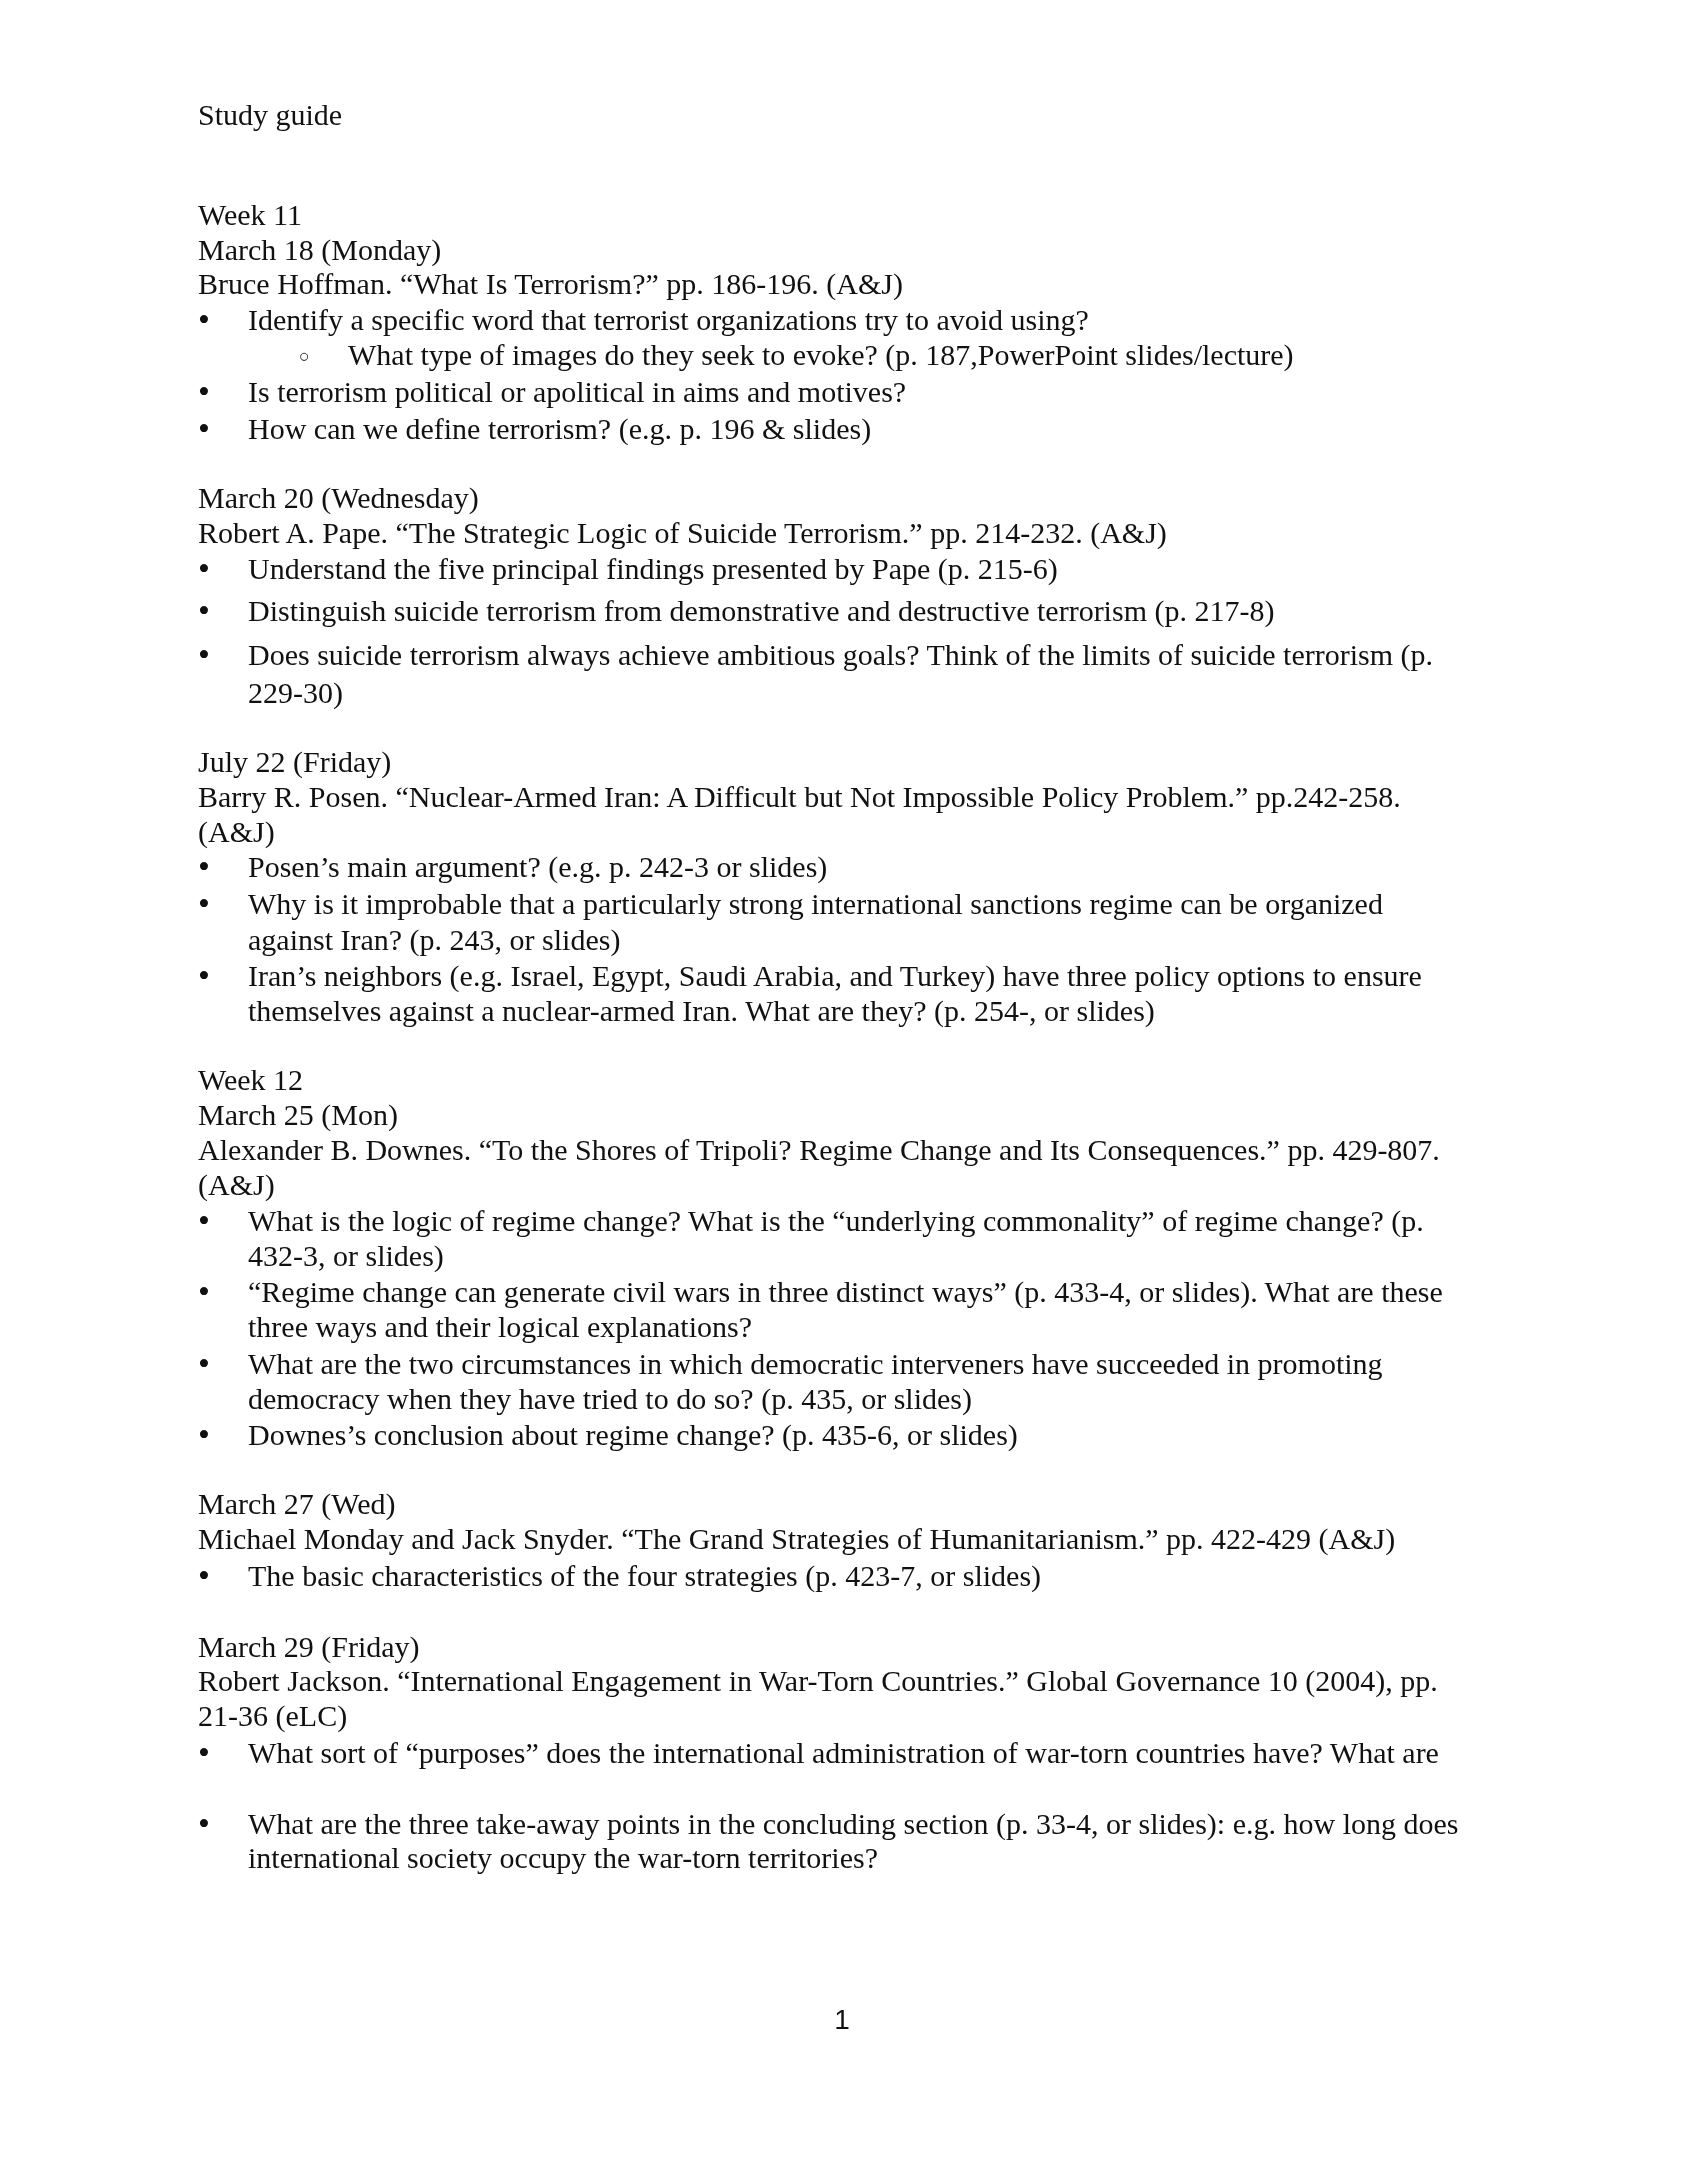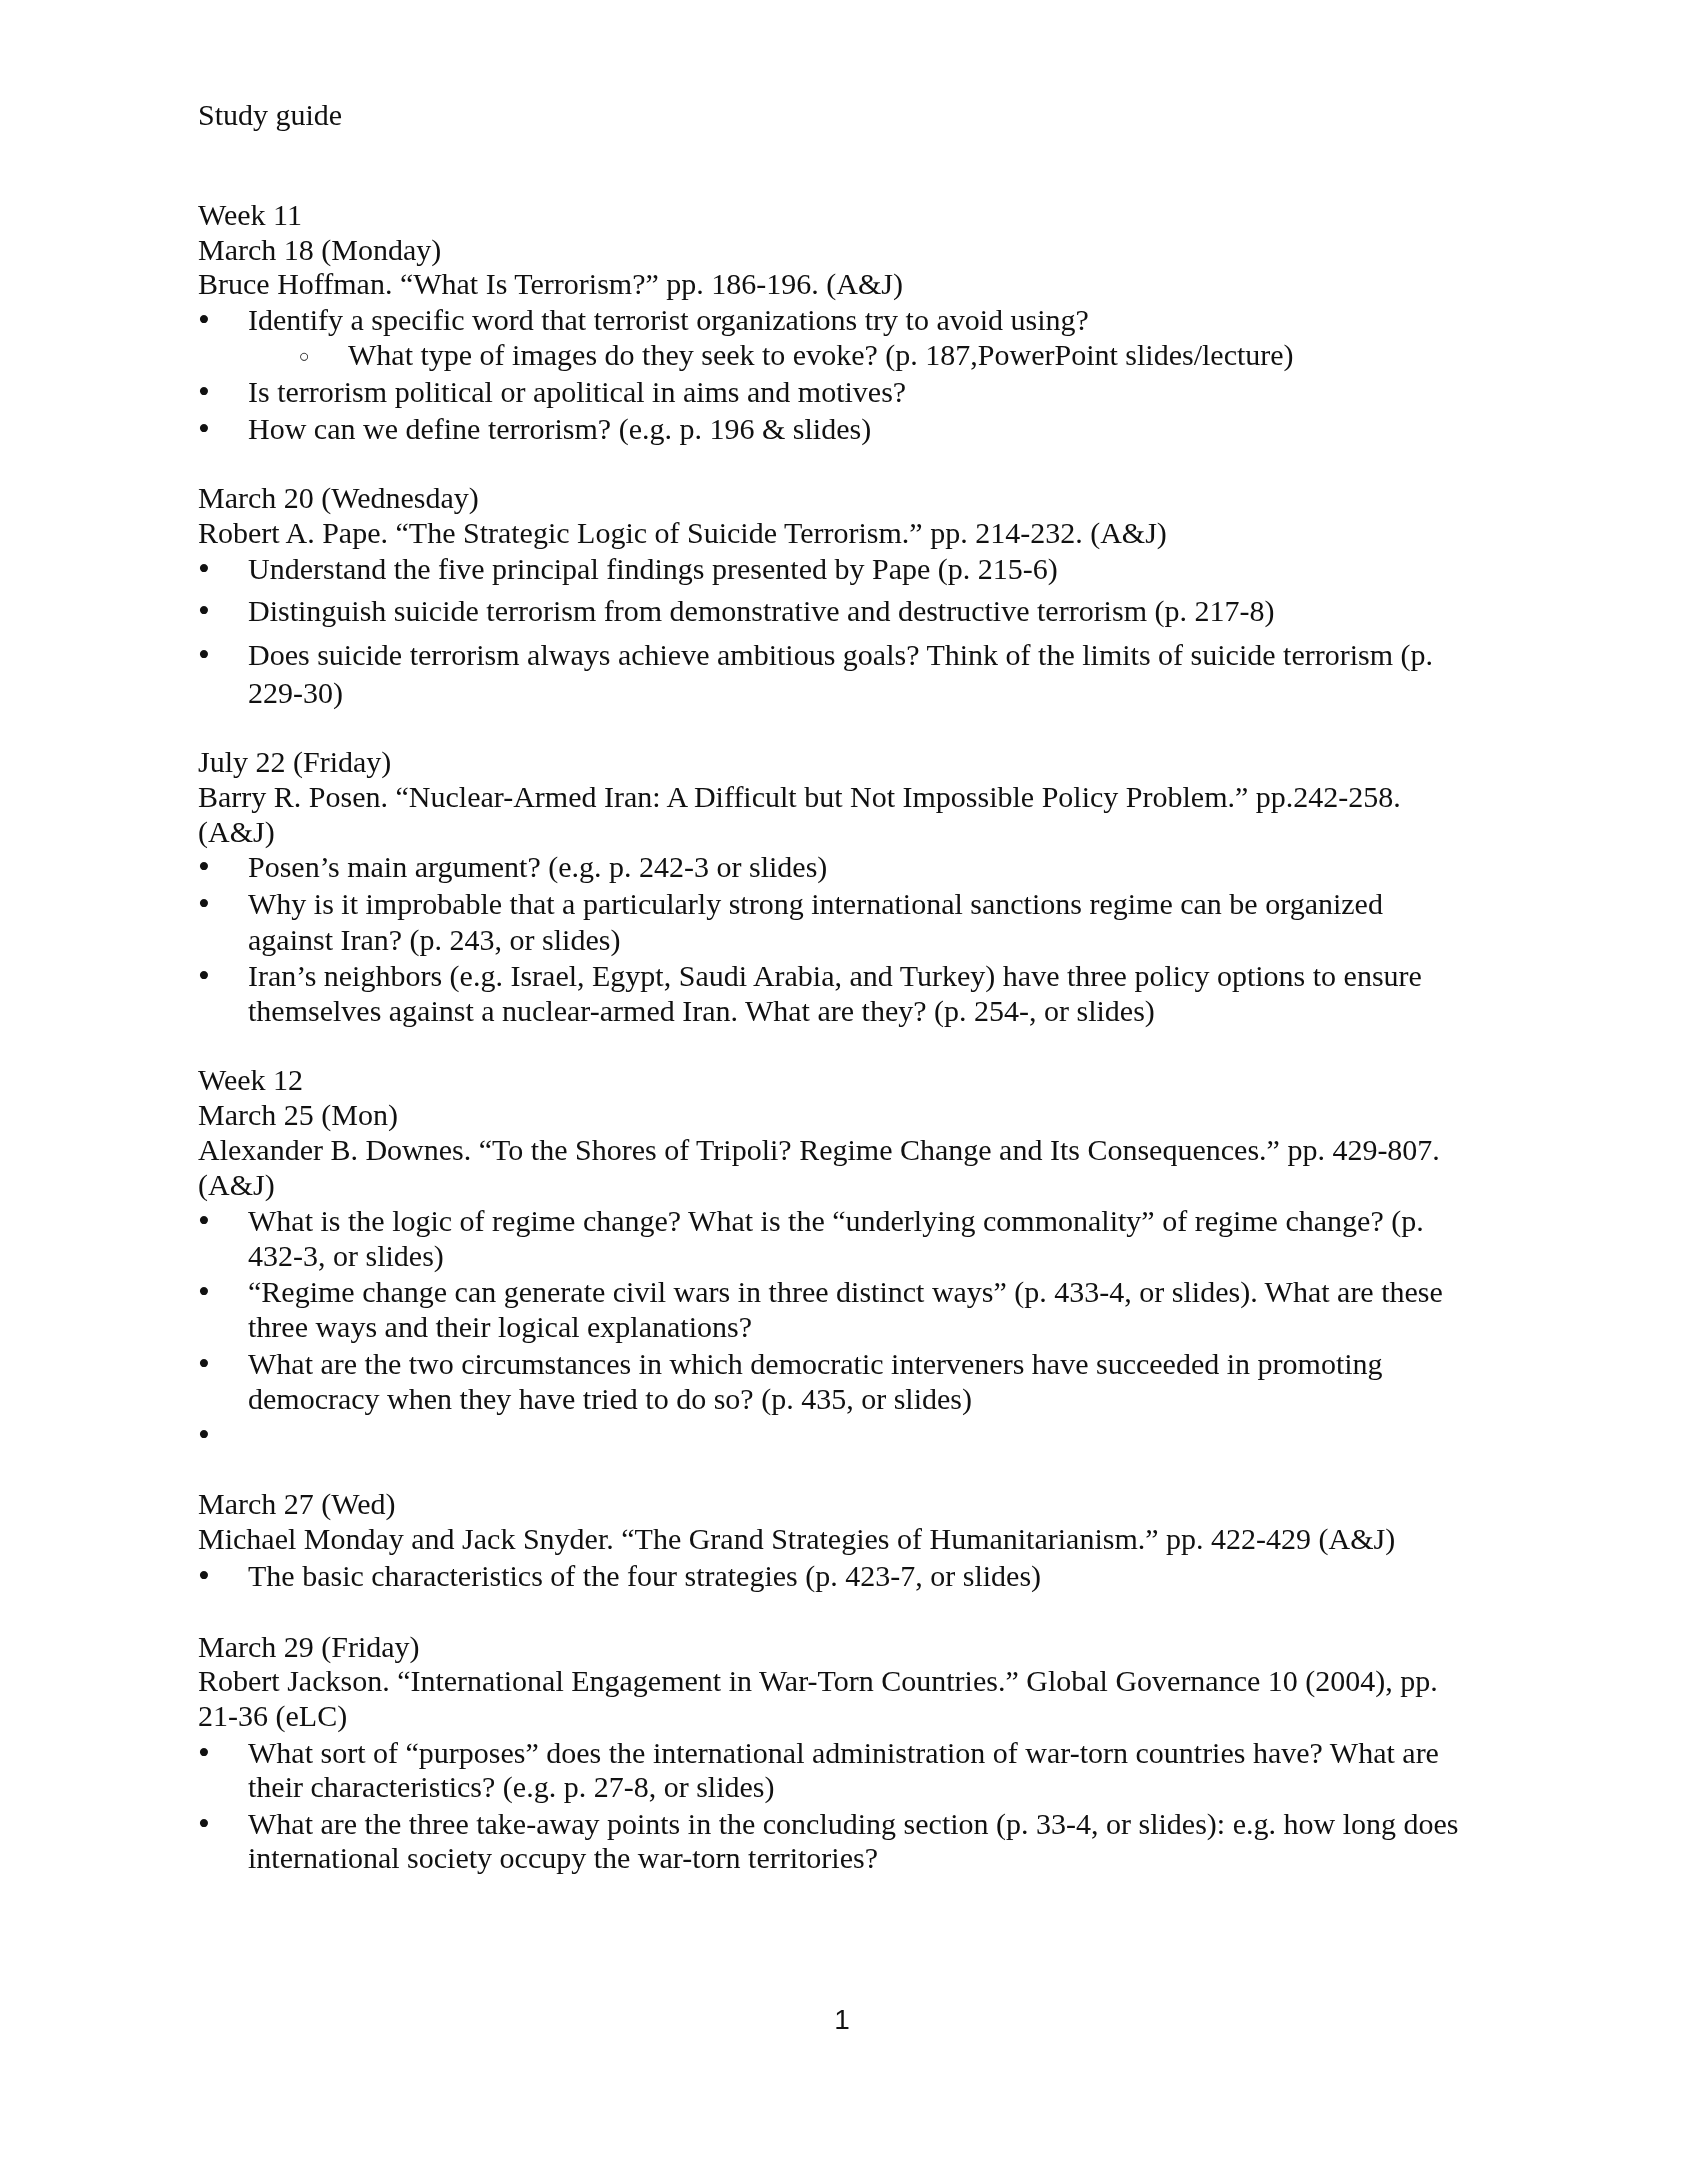--- a/index.html
+++ b/index.html
@@ -86,35 +86,35 @@
   <div class="line bullet" style="top:1203px"></div>
   <div class="line btext" style="top:1203px">What is the logic of regime change? What is the “underlying commonality” of regime change? (p.</div>
   <div class="line btext" style="top:1238px">432-3, or slides)</div>
   <div class="line bullet" style="top:1274px"></div>
   <div class="line btext" style="top:1274px">“Regime change can generate civil wars in three distinct ways” (p. 433-4, or slides). What are these</div>
   <div class="line btext" style="top:1309px">three ways and their logical explanations?</div>
   <div class="line bullet" style="top:1346px"></div>
   <div class="line btext" style="top:1346px">What are the two circumstances in which democratic interveners have succeeded in promoting</div>
   <div class="line btext" style="top:1381px">democracy when they have tried to do so? (p. 435, or slides)</div>
   <div class="line bullet" style="top:1417px"></div>
+  <div class="line btext" style="top:1417px">Downes’s conclusion about regime change? (p. 435-6, or slides)</div>
 
   <div class="line" style="top:1486px">March 27 (Wed)</div>
   <div class="line" style="top:1521px">
     <span class="u">Michael Monday and Jack Snyder</span><span>. “The Grand Strategies of Humanitarianism.” pp. 422-429 </span><span class="b">(A&amp;J)</span>
   </div>
   <div class="line bullet" style="top:1558px"></div>
   <div class="line btext" style="top:1558px">The basic characteristics of the four strategies (p. 423-7, or slides)</div>
 
   <div class="line" style="top:1629px">March 29 (Friday)</div>
   <div class="line" style="top:1663px">Robert Jackson. “International Engagement in War-Torn Countries.” Global Governance 10 (2004), pp.</div>
   <div class="line" style="top:1698px">
     <span>21-36 </span><span class="b">(eLC)</span>
   </div>
   <div class="line bullet" style="top:1735px"></div>
   <div class="line btext" style="top:1735px">What sort of “purposes” does the international administration of war-torn countries have? What are</div>
-  <div class="line btext" style="top:1769px">their characteristics? (e.g. p. 27-8, or slides)</div>
   <div class="line bullet" style="top:1806px"></div>
   <div class="line btext" style="top:1806px">What are the three take-away points in the concluding section (p. 33-4, or slides): e.g. how long does</div>
   <div class="line btext" style="top:1840px">international society occupy the war-torn territories?</div>
 
   <div class="pagenum">1</div>
 </div>
 
 
 </body></html>

